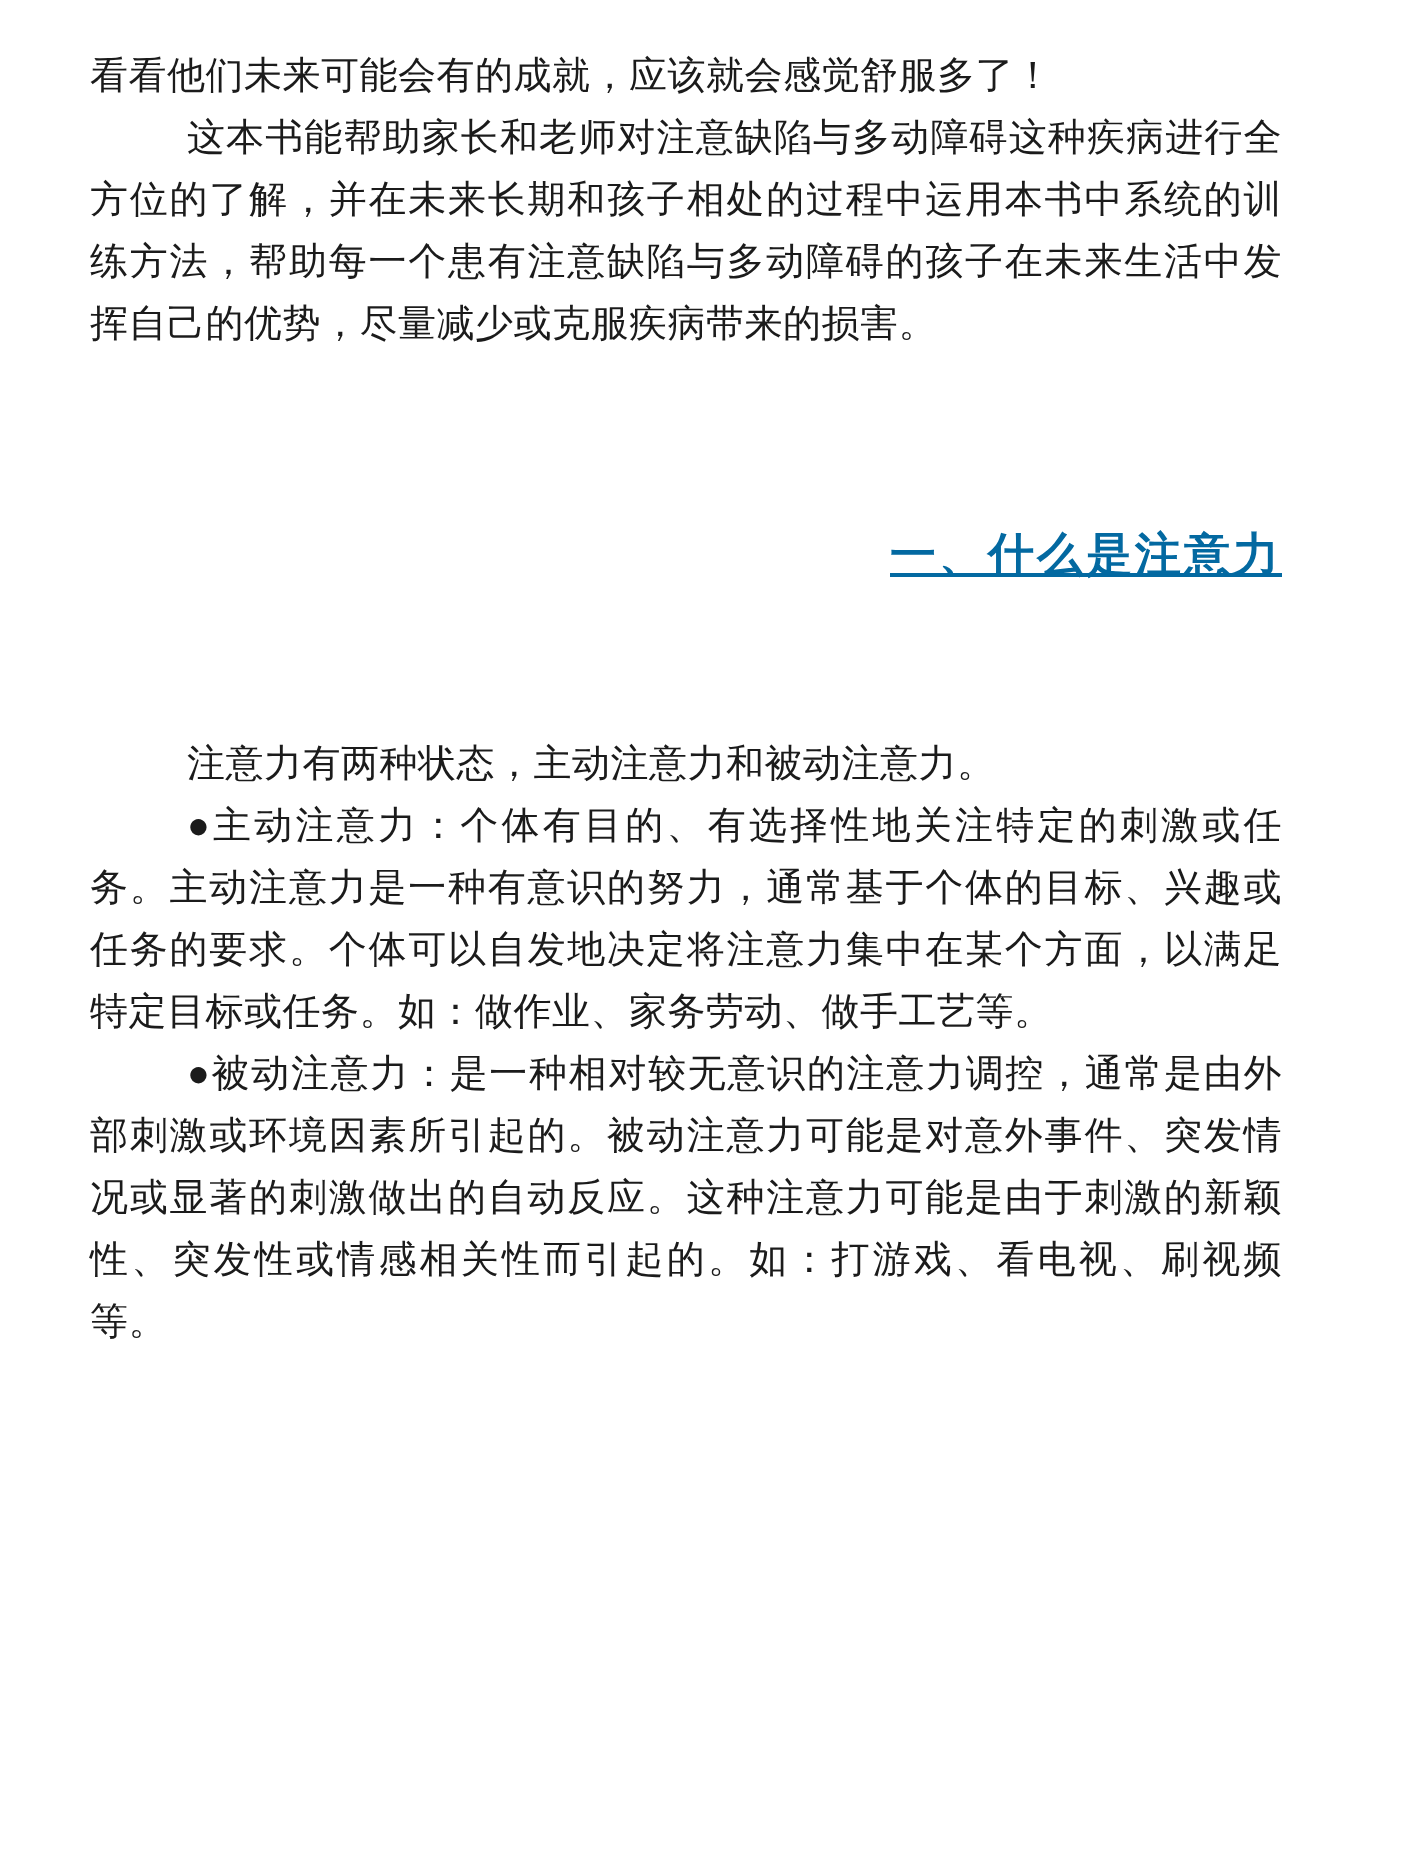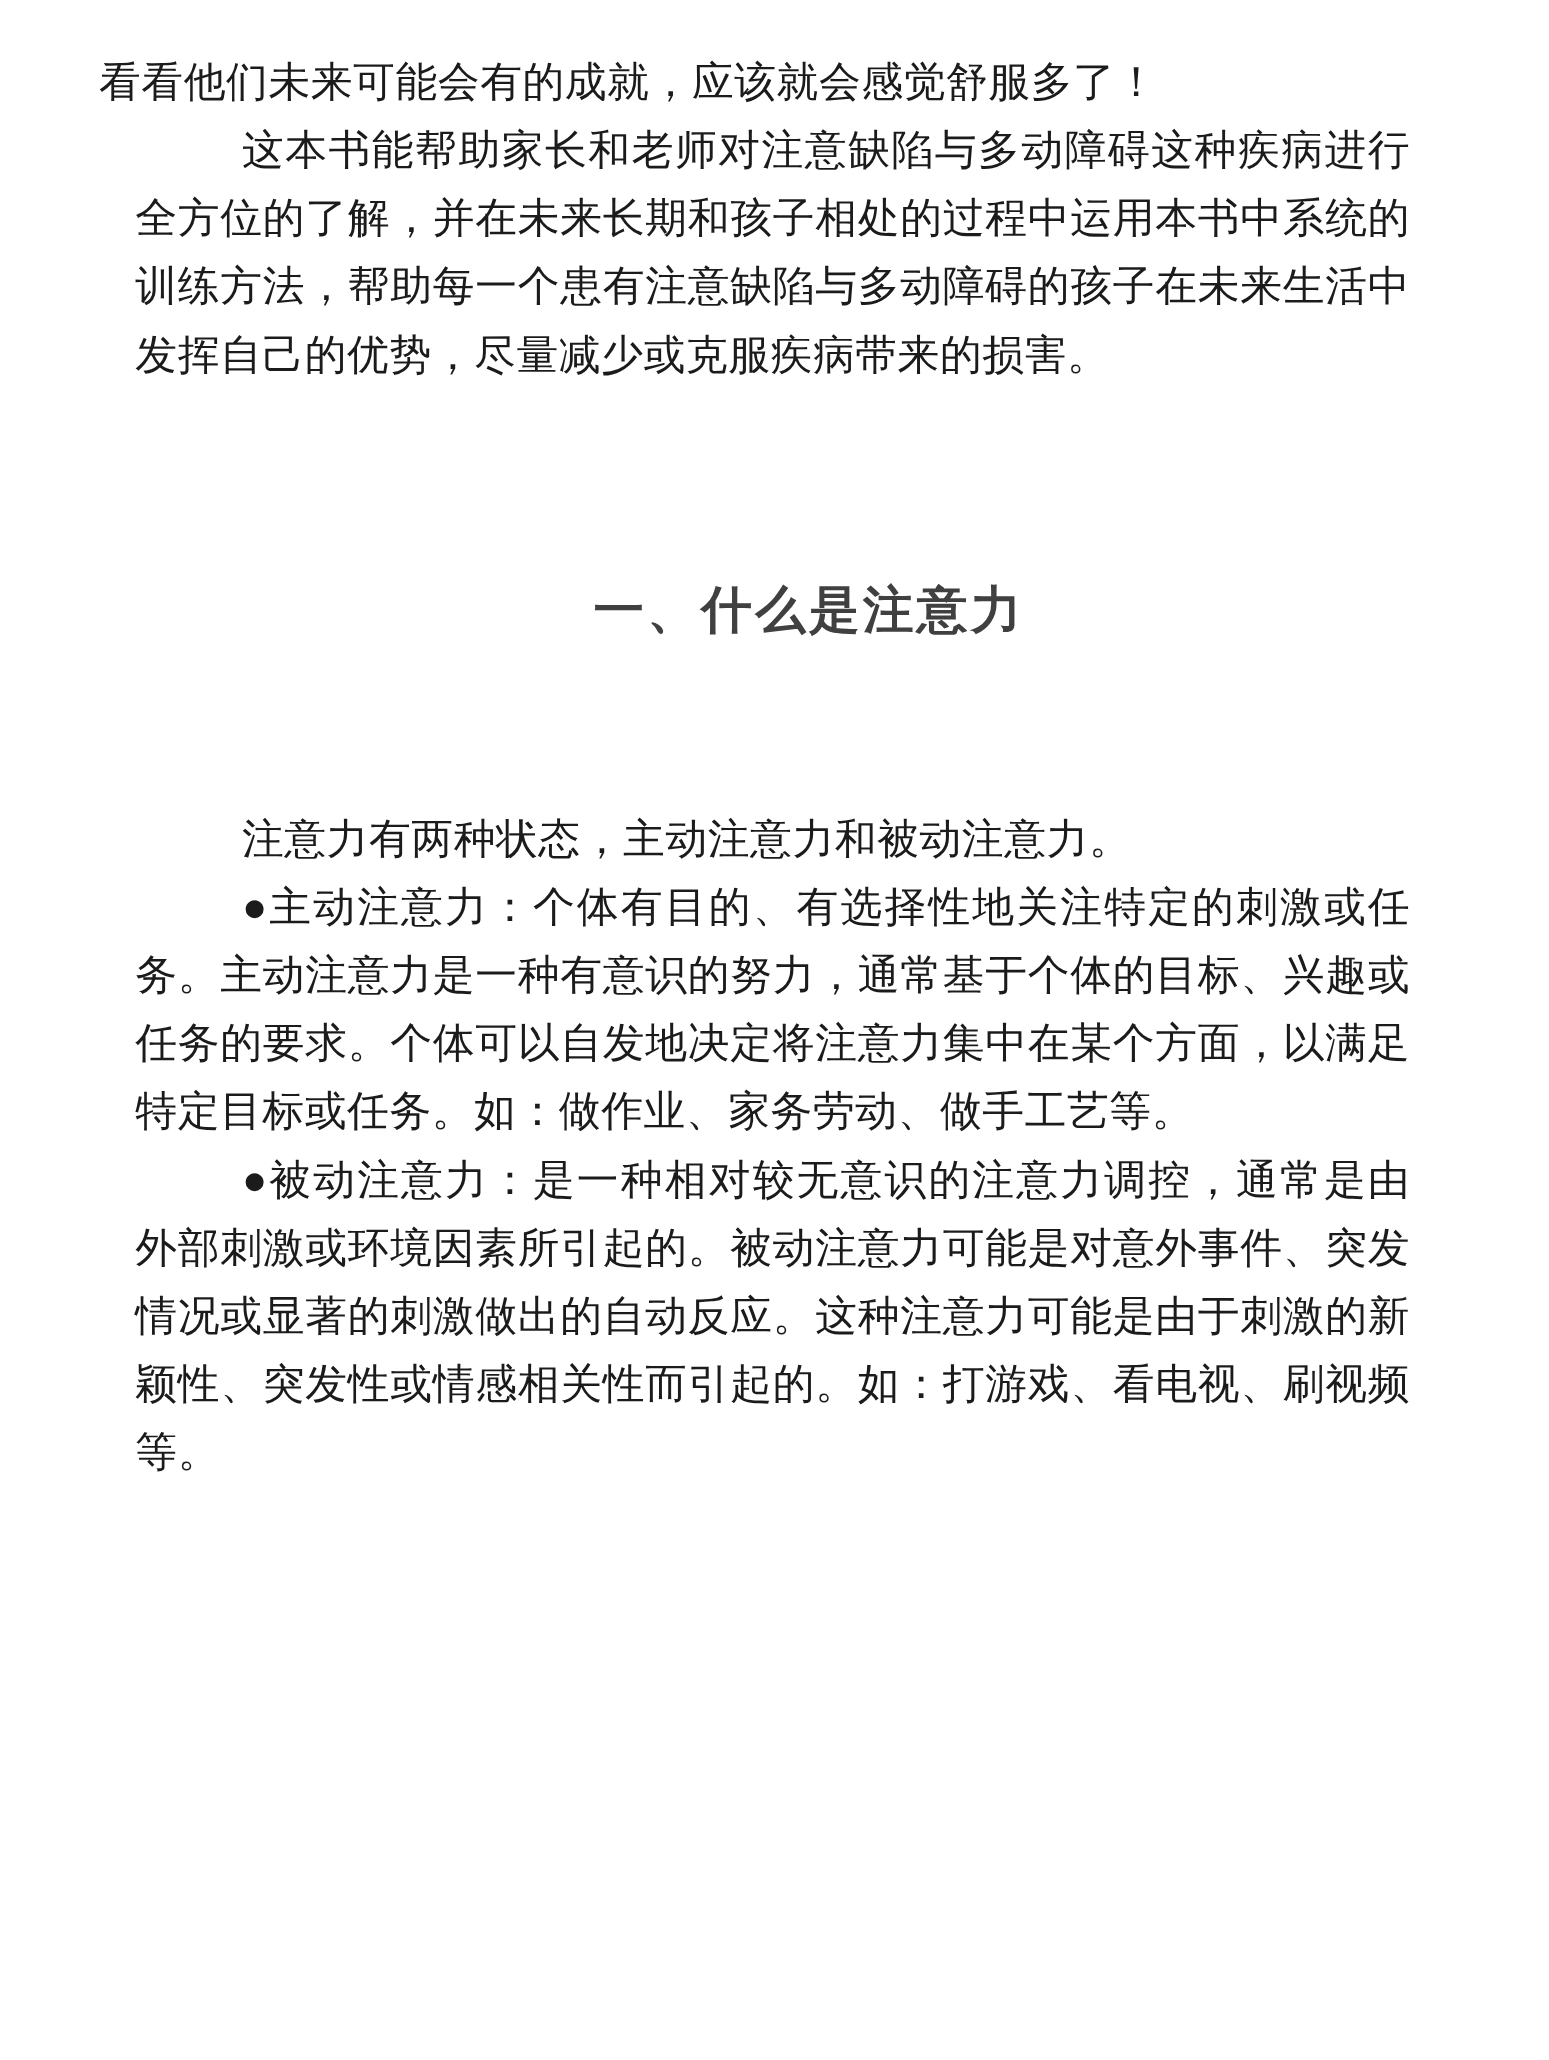--- a/index.html
+++ b/index.html
@@ -21,32 +21,32 @@
     font-size: 38px;
     line-height: 62px;
     color: #1b1b1b;
     text-align: justify;
     text-justify: inter-character;
     margin: 0;
     letter-spacing: 0.5px;
   }
   .para.indent {
     text-indent: 2.55em;
-    margin-left: 33px;
   }
   .section-heading {
     font-family: "Liberation Sans", "DejaVu Sans", sans-serif;
     font-size: 46px;
     line-height: 56px;
     font-weight: 700;
-    color: #404040;
+    color: #0369a1;
     margin: 172px 0 150px 0;
     padding-left: 99px;
     letter-spacing: 3px;
-    text-align: center;
+    text-align: right;
+    text-decoration: underline;
   }
 </style>
 </head>
 <body>
 
 <div class="page">
 
   <p class="para">看看他们未来可能会有的成就，应该就会感觉舒服多了！</p>
 
   <p class="para indent">这本书能帮助家长和老师对注意缺陷与多动障碍这种疾病进行全方位的了解，并在未来长期和孩子相处的过程中运用本书中系统的训练方法，帮助每一个患有注意缺陷与多动障碍的孩子在未来生活中发挥自己的优势，尽量减少或克服疾病带来的损害。</p>

